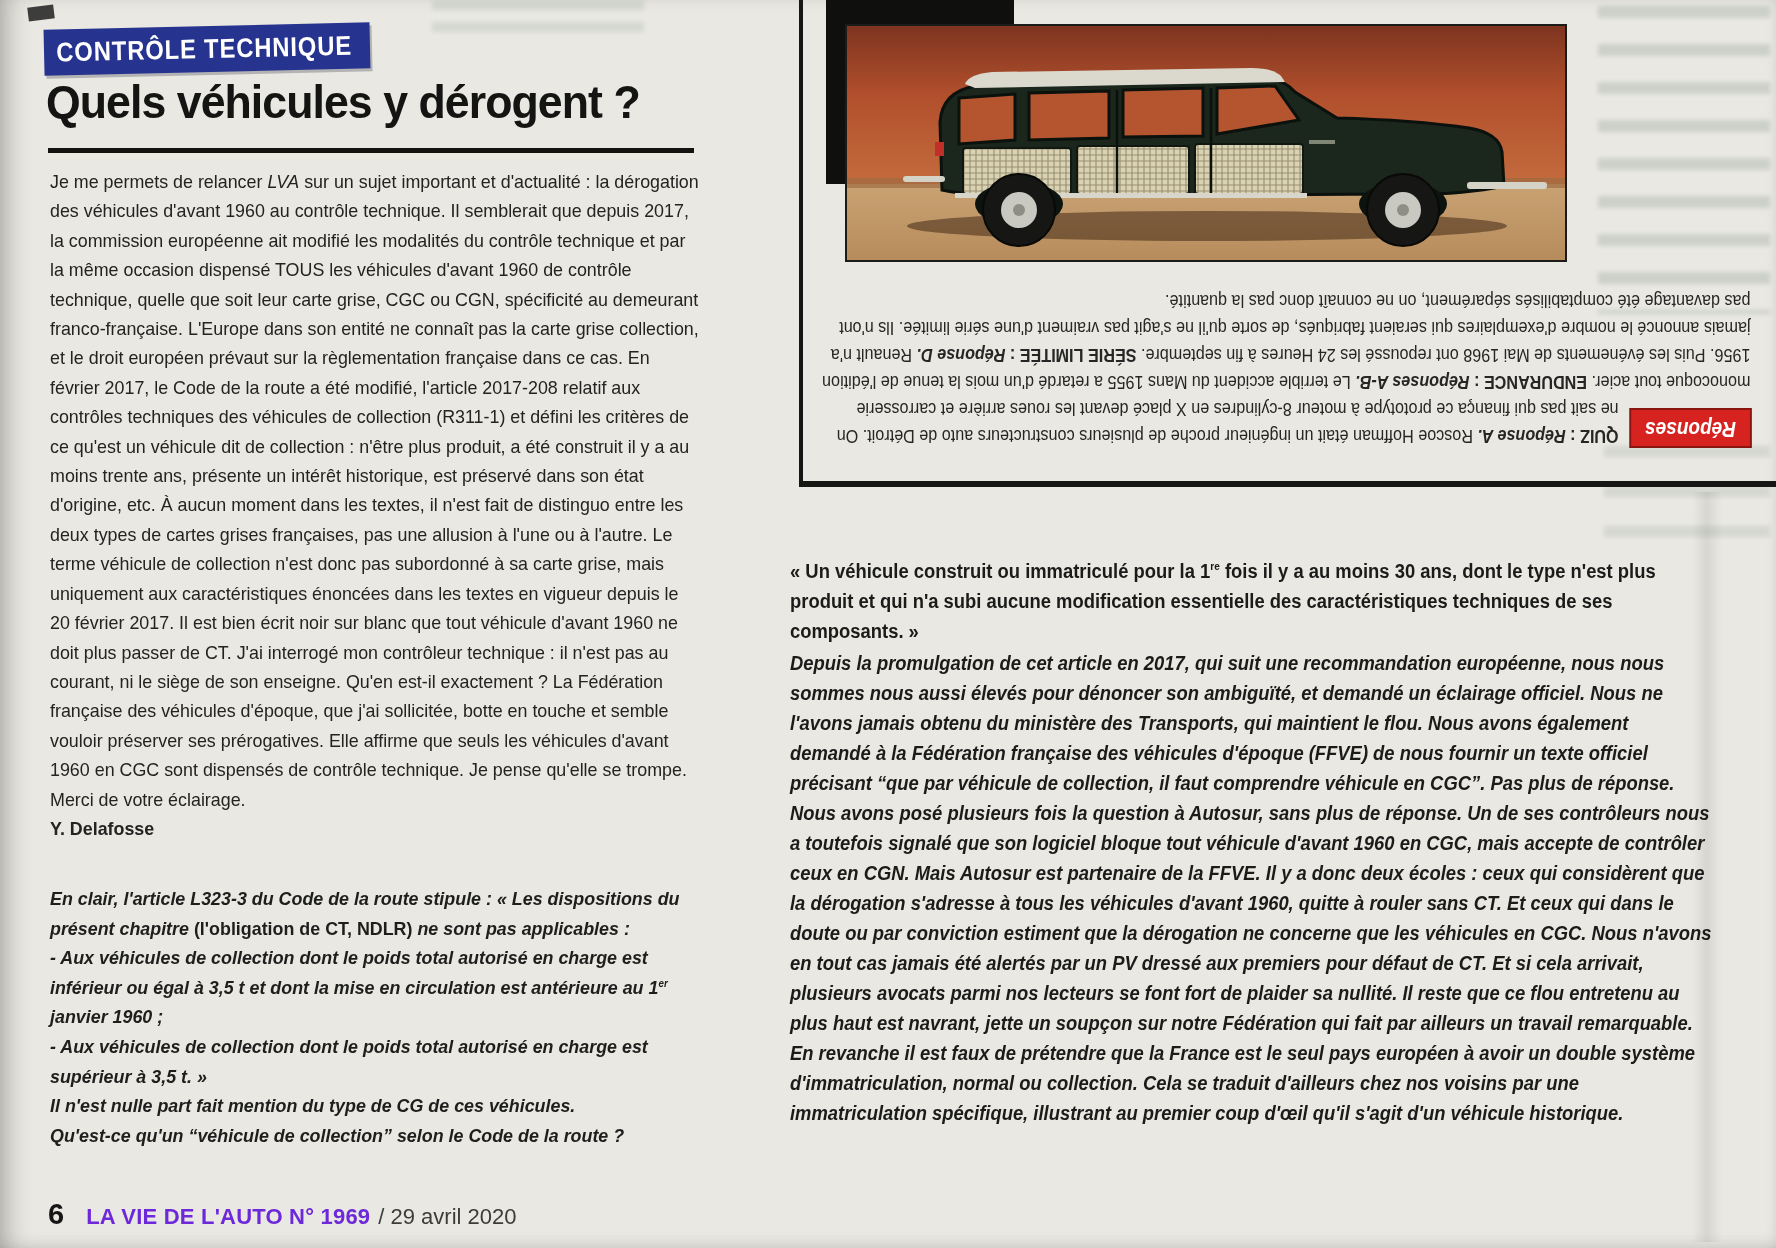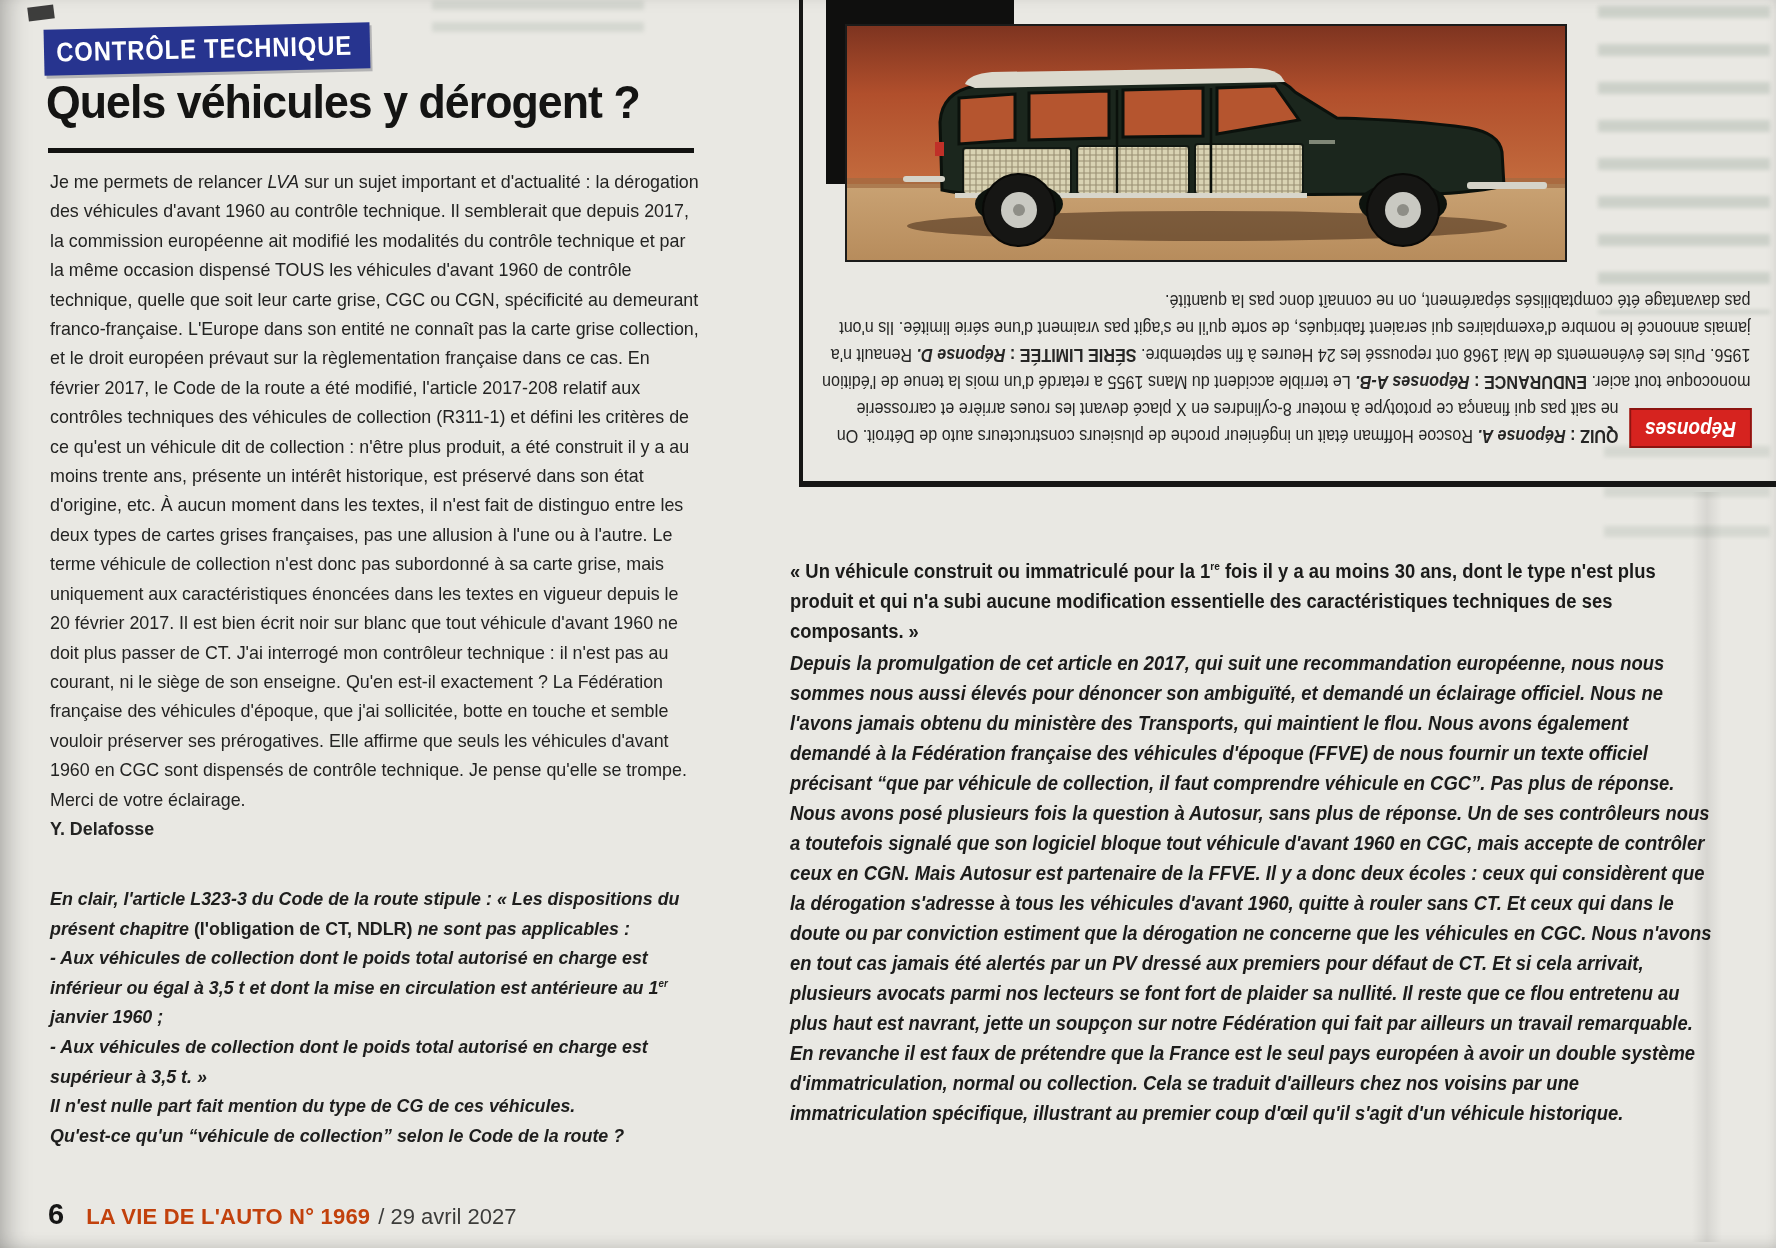--- a/index.html
+++ b/index.html
@@ -63,21 +63,21 @@
     left:790px;top:556px;width:1004px;font-size:20px;line-height:30px;font-weight:700;
     transform:scaleX(.92);transform-origin:0 0;color:#1b1b1a;
   }
   .editorial{
     left:790px;top:648px;width:1004px;font-size:20px;line-height:30px;
     font-weight:700;font-style:italic;transform:scaleX(.92);transform-origin:0 0;color:#1b1b1a;
   }
   
   .footer{left:48px;top:1198px;display:flex;align-items:baseline;gap:22px;}
   .page-num{font-size:29px;font-weight:700;color:#161616;}
-  .footer-issue{font-size:22px;font-weight:700;letter-spacing:.2px;color:#c2410c;}
+  .footer-issue{font-size:22px;font-weight:700;letter-spacing:.2px;color:#6d28d9;}
   .footer-date{font-size:22px;color:#3c3c3a;margin-left:-14px;}
   
   .sb{font-weight:700;}
   .si{font-style:italic;}
   .sn{font-style:normal;}
   .ssup{vertical-align:super;font-size:.55em;line-height:0;text-align:center;}
   
   .corner-mark{left:28px;top:6px;width:26px;height:14px;background:#1f1f1e;transform:rotate(-7deg);opacity:.85;}
   .bleed{position:absolute;filter:blur(2.2px);pointer-events:none;}
   .bleed-tr{
@@ -182,16 +182,16 @@
     <span class="answers-badge">Réponses</span>
     <span><span class="sb">QUIZ : </span><span class="sb si">Réponse A.</span><span> Roscoe Hoffman était un ingénieur proche de plusieurs constructeurs auto de Détroit. On ne sait pas qui finança ce prototype à moteur 8-cylindres en X placé devant les roues arrière et carrosserie monocoque tout acier. </span><span class="sb">ENDURANCE : </span><span class="sb si">Réponses A-B.</span><span> Le terrible accident du Mans 1955 a retardé d'un mois la tenue de l'édition 1956. Puis les événements de Mai 1968 ont repoussé les 24 Heures à fin septembre. </span><span class="sb">SÉRIE LIMITÉE : </span><span class="sb si">Réponse D.</span><span> Renault n'a jamais annoncé le nombre d'exemplaires qui seraient fabriqués, de sorte qu'il ne s'agit pas vraiment d'une série limitée. Ils n'ont pas davantage été comptabilisés séparément, on ne connaît donc pas la quantité.</span></span>
   </div>
 
   <div class="abs quote"><span>« Un véhicule construit ou immatriculé pour la 1</span><span class="ssup">re</span><span> fois il y a au moins 30 ans, dont le type n'est plus produit et qui n'a subi aucune modification essentielle des caractéristiques techniques de ses composants. »</span></div>
   <div class="abs editorial">Depuis la promulgation de cet article en 2017, qui suit une recommandation européenne, nous nous sommes nous aussi élevés pour dénoncer son ambiguïté, et demandé un éclairage officiel. Nous ne l'avons jamais obtenu du ministère des Transports, qui maintient le flou. Nous avons également demandé à la Fédération française des véhicules d'époque (FFVE) de nous fournir un texte officiel précisant “que par véhicule de collection, il faut comprendre véhicule en CGC”. Pas plus de réponse. Nous avons posé plusieurs fois la question à Autosur, sans plus de réponse. Un de ses contrôleurs nous a toutefois signalé que son logiciel bloque tout véhicule d'avant 1960 en CGC, mais accepte de contrôler ceux en CGN. Mais Autosur est partenaire de la FFVE. Il y a donc deux écoles : ceux qui considèrent que la dérogation s'adresse à tous les véhicules d'avant 1960, quitte à rouler sans CT. Et ceux qui dans le doute ou par conviction estiment que la dérogation ne concerne que les véhicules en CGC. Nous n'avons en tout cas jamais été alertés par un PV dressé aux premiers pour défaut de CT. Et si cela arrivait, plusieurs avocats parmi nos lecteurs se font fort de plaider sa nullité. Il reste que ce flou entretenu au plus haut est navrant, jette un soupçon sur notre Fédération qui fait par ailleurs un travail remarquable. En revanche il est faux de prétendre que la France est le seul pays européen à avoir un double système d'immatriculation, normal ou collection. Cela se traduit d'ailleurs chez nos voisins par une immatriculation spécifique, illustrant au premier coup d'œil qu'il s'agit d'un véhicule historique.</div>
 
   <div class="abs footer">
     <span class="page-num">6</span>
     <span class="footer-issue">LA VIE DE L'AUTO N° 1969</span>
-    <span class="footer-date">/ 29 avril 2027</span>
+    <span class="footer-date">/ 29 avril 2020</span>
   </div>
 
 </div>
 
 </body></html>

